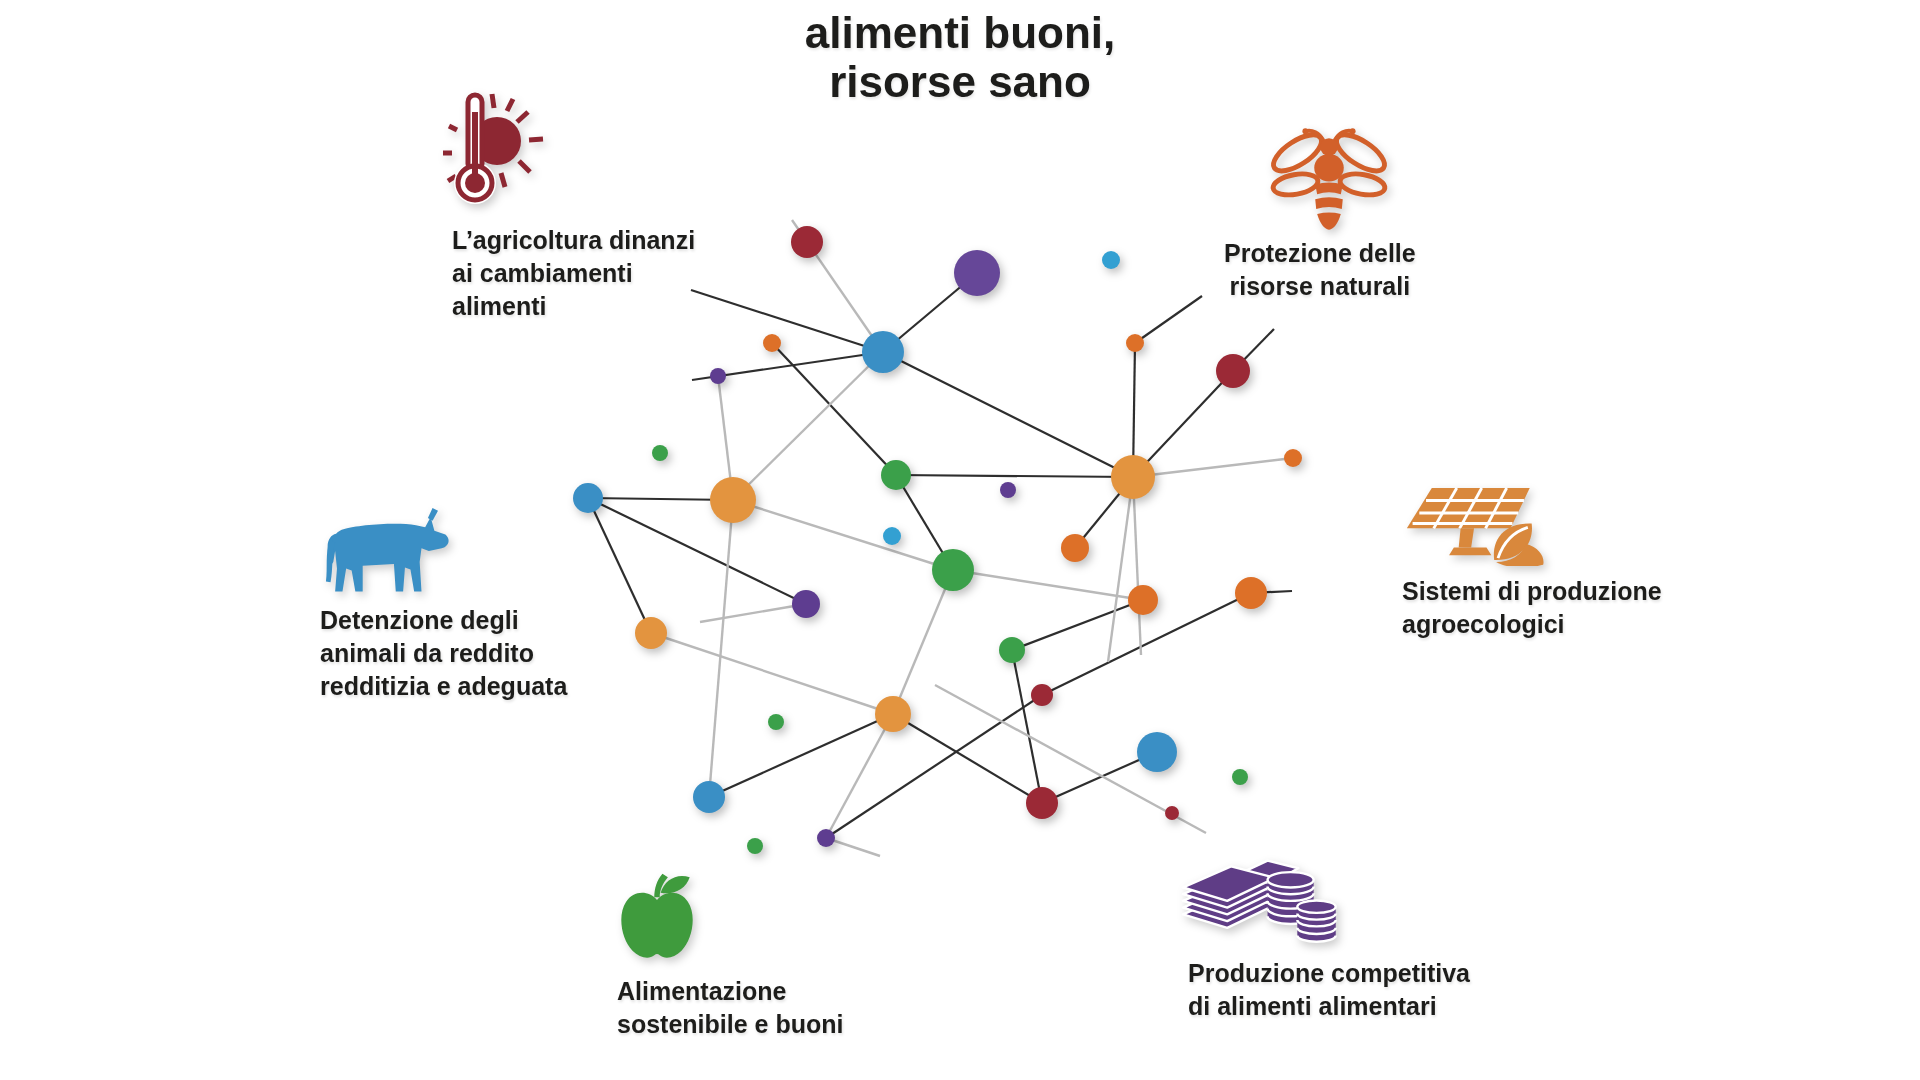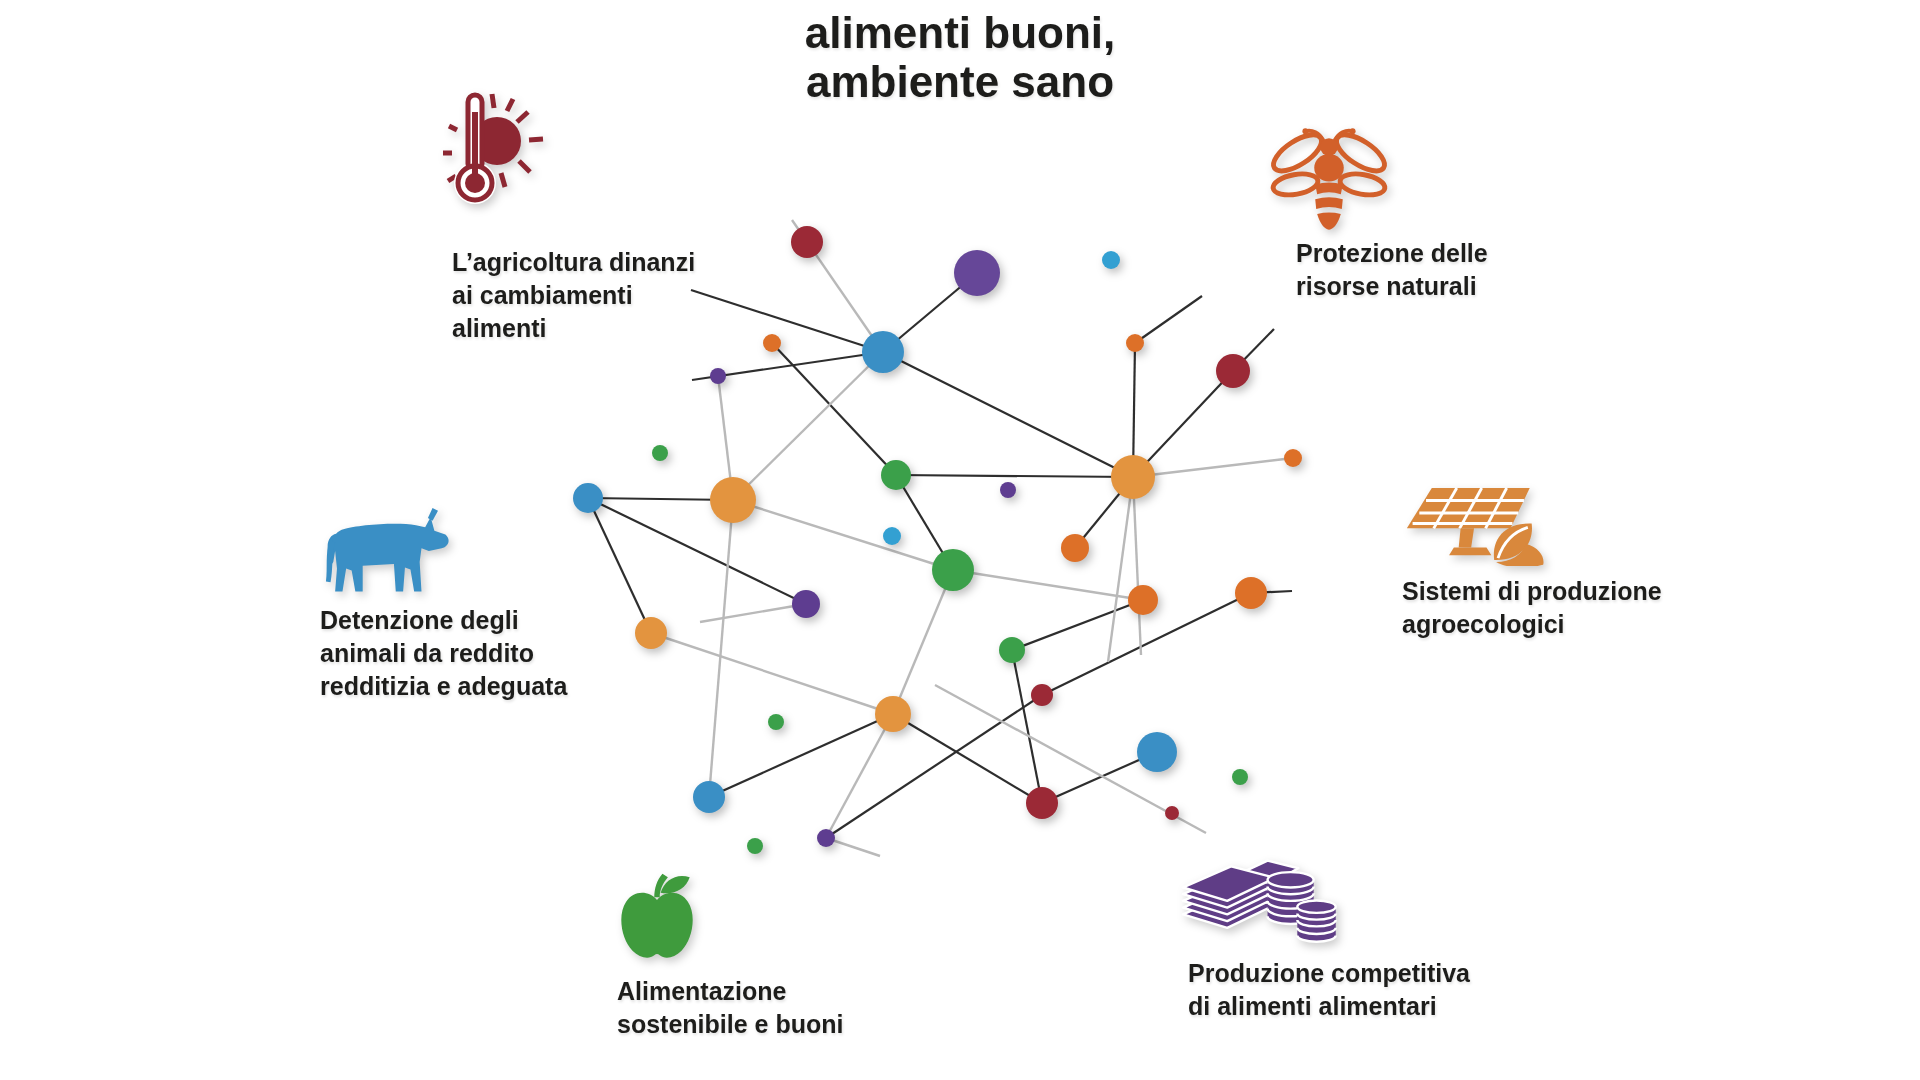--- a/index.html
+++ b/index.html
@@ -119,21 +119,21 @@
       <path d="M127,72 A20,6.5 0 0 0 167,72" fill="none"></path>
       <path d="M127,65 A20,6.5 0 0 0 167,65" fill="none"></path>
       <ellipse cx="147" cy="58" rx="20" ry="6.5"></ellipse>
     </g>
   </symbol>
 </svg>
 
 <div id="canvas">
   <div class="title">
     <div>alimenti buoni,</div>
-    <div>ambiente sano</div>
+    <div>risorse sano</div>
   </div>
   <svg id="net-svg" width="1920" height="1080" viewBox="0 0 1920 1080">
       <line x1="883" y1="352" x2="977" y2="273" stroke="#2e2e2e" stroke-width="2.2"></line>
       <line x1="883" y1="352" x2="691" y2="290" stroke="#2e2e2e" stroke-width="2.2"></line>
       <line x1="883" y1="352" x2="692" y2="380" stroke="#2e2e2e" stroke-width="2.2"></line>
       <line x1="883" y1="352" x2="1133" y2="477" stroke="#2e2e2e" stroke-width="2.2"></line>
       <line x1="1135" y1="343" x2="1202" y2="296" stroke="#2e2e2e" stroke-width="2.2"></line>
       <line x1="1135" y1="343" x2="1133" y2="477" stroke="#2e2e2e" stroke-width="2.2"></line>
       <line x1="1233" y1="371" x2="1133" y2="477" stroke="#2e2e2e" stroke-width="2.2"></line>
       <line x1="1233" y1="371" x2="1274" y2="329" stroke="#2e2e2e" stroke-width="2.2"></line>
@@ -199,31 +199,31 @@
       <circle cx="709" cy="797" r="16" fill="#3a8fc5"></circle>
       <circle cx="755" cy="846" r="8" fill="#3ba04a"></circle>
       <circle cx="826" cy="838" r="9" fill="#5e3d90"></circle>
       <circle cx="1172" cy="813" r="7" fill="#9b2936"></circle>
     </svg>
   <div id="themes">
       <div class="theme">
         <svg class="theme-icon" width="112" height="126" style="left: 433px; top: 86px; color: rgb(141, 39, 50);">
           <use href="#sym-thermometer-sun-icon"></use>
         </svg>
-        <div class="theme-label" style="left: 452px; top: 224px; margin-top: 22px;">
+        <div class="theme-label" style="left: 452px; top: 224px;">
           <div>L’agricoltura dinanzi</div>
           <div>ai cambiamenti</div>
           <div>alimenti</div>
         </div>
       </div>
       <div class="theme">
         <svg class="theme-icon" width="128" height="105" style="left: 1265px; top: 126px; color: rgb(210, 96, 42);">
           <use href="#sym-bee-icon"></use>
         </svg>
-        <div class="theme-label" style="left: 1296px; top: 237px;">
+        <div class="theme-label" style="left: 1224px; top: 237px; text-align: center;">
           <div>Protezione delle</div>
           <div>risorse naturali</div>
         </div>
       </div>
       <div class="theme">
         <svg class="theme-icon" width="147" height="92" style="left: 314px; top: 506px; color: rgb(58, 143, 197);">
           <use href="#sym-cow-icon"></use>
         </svg>
         <div class="theme-label" style="left: 320px; top: 604px;">
           <div>Detenzione degli</div>

